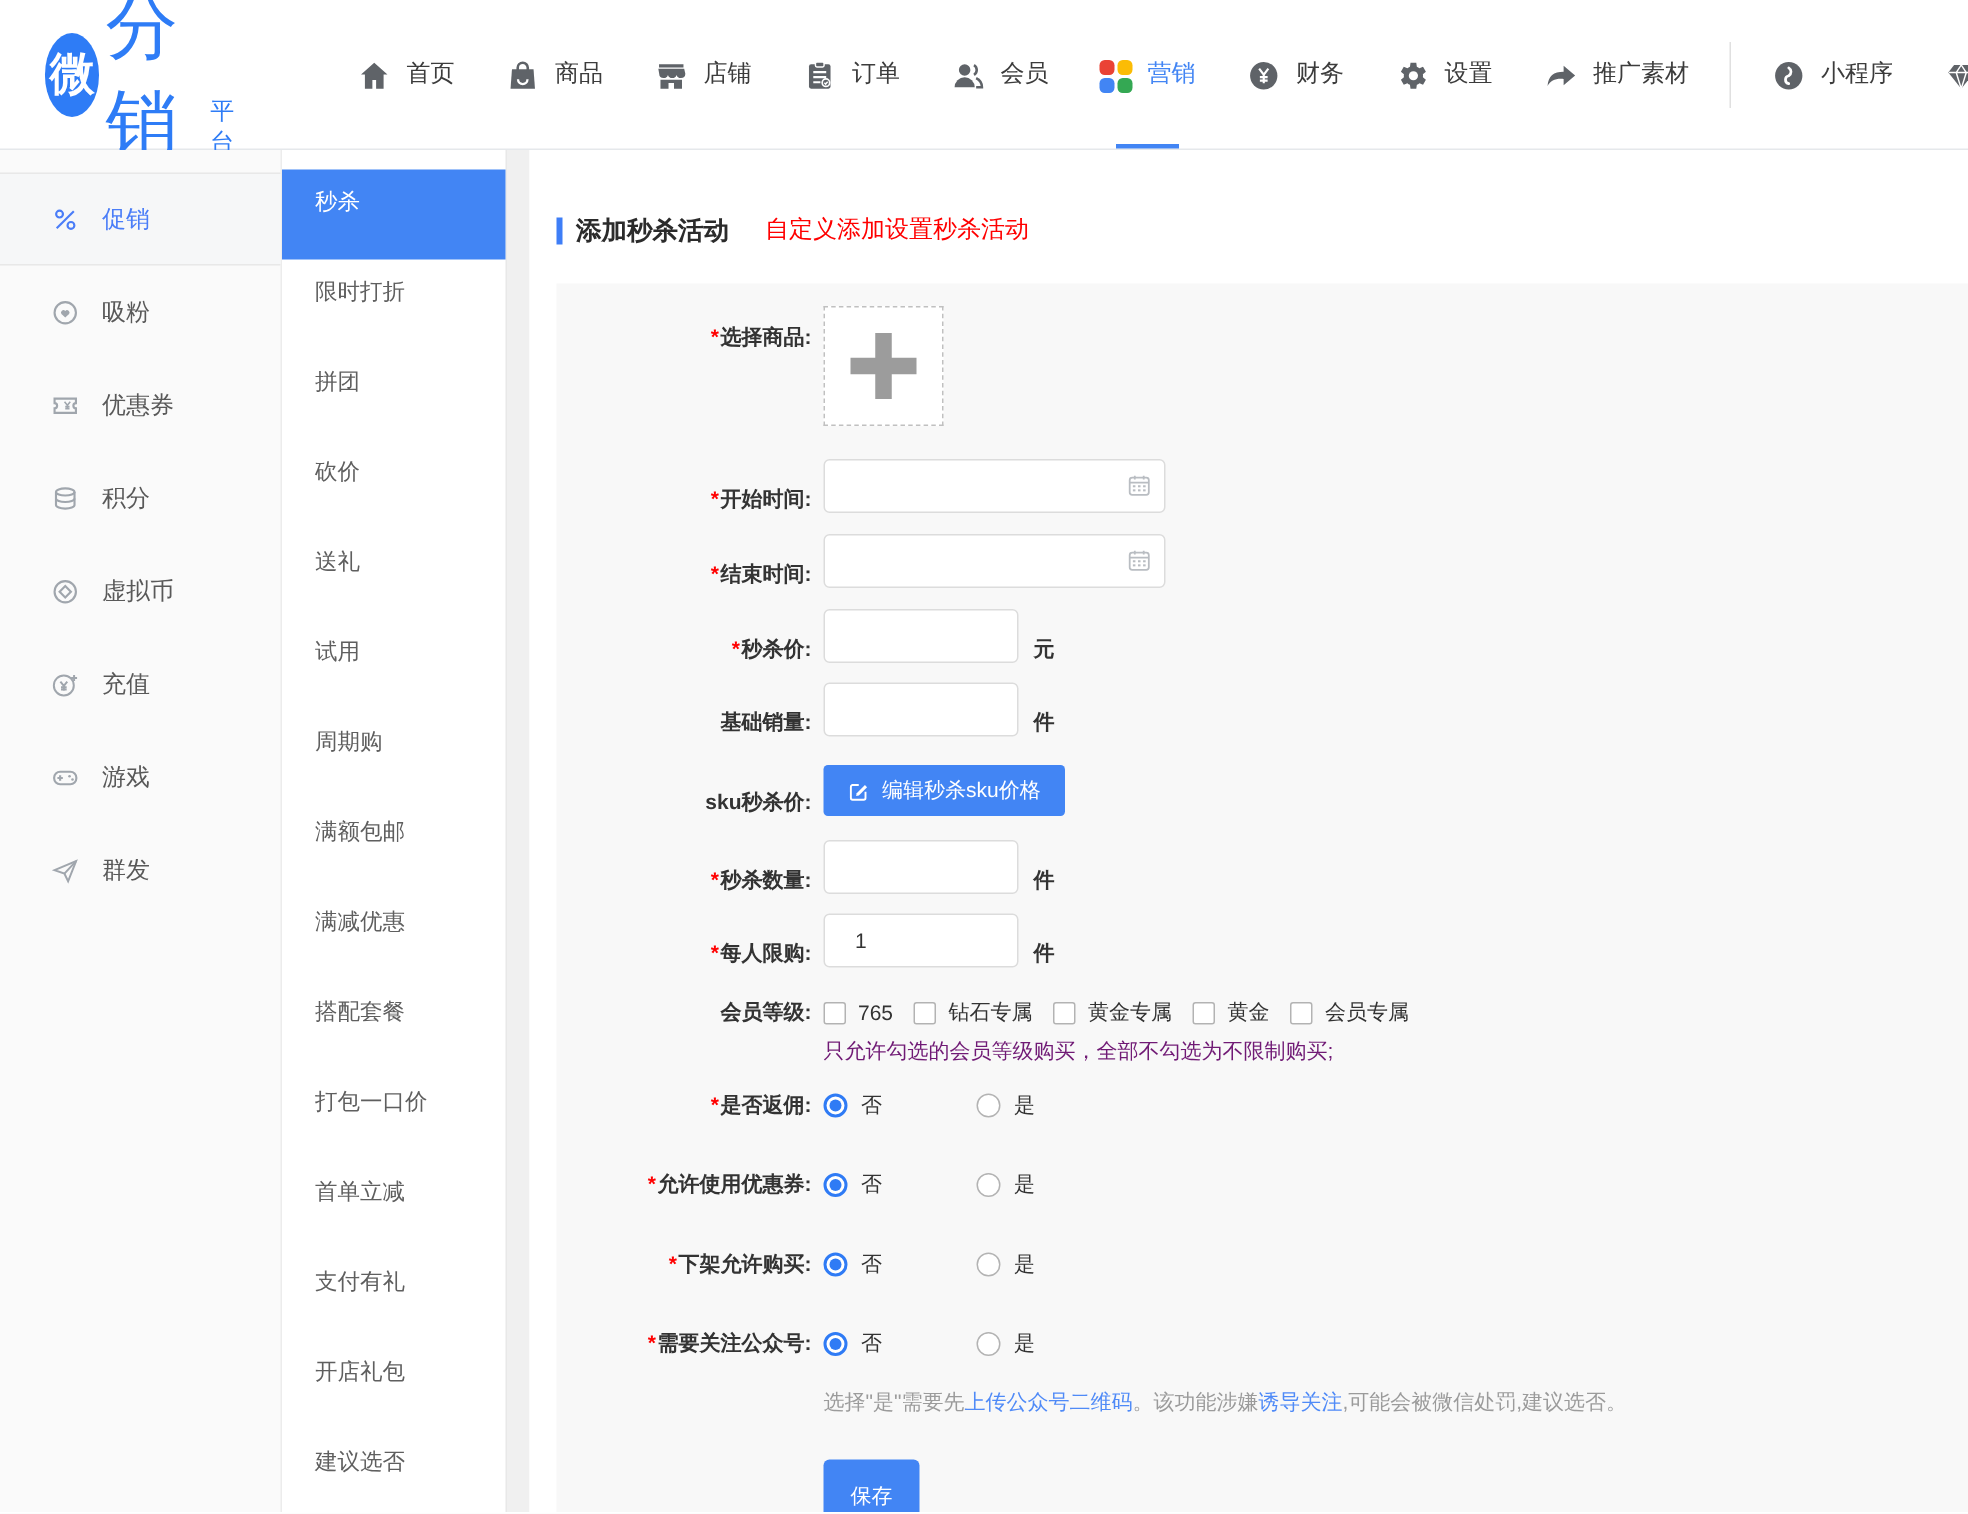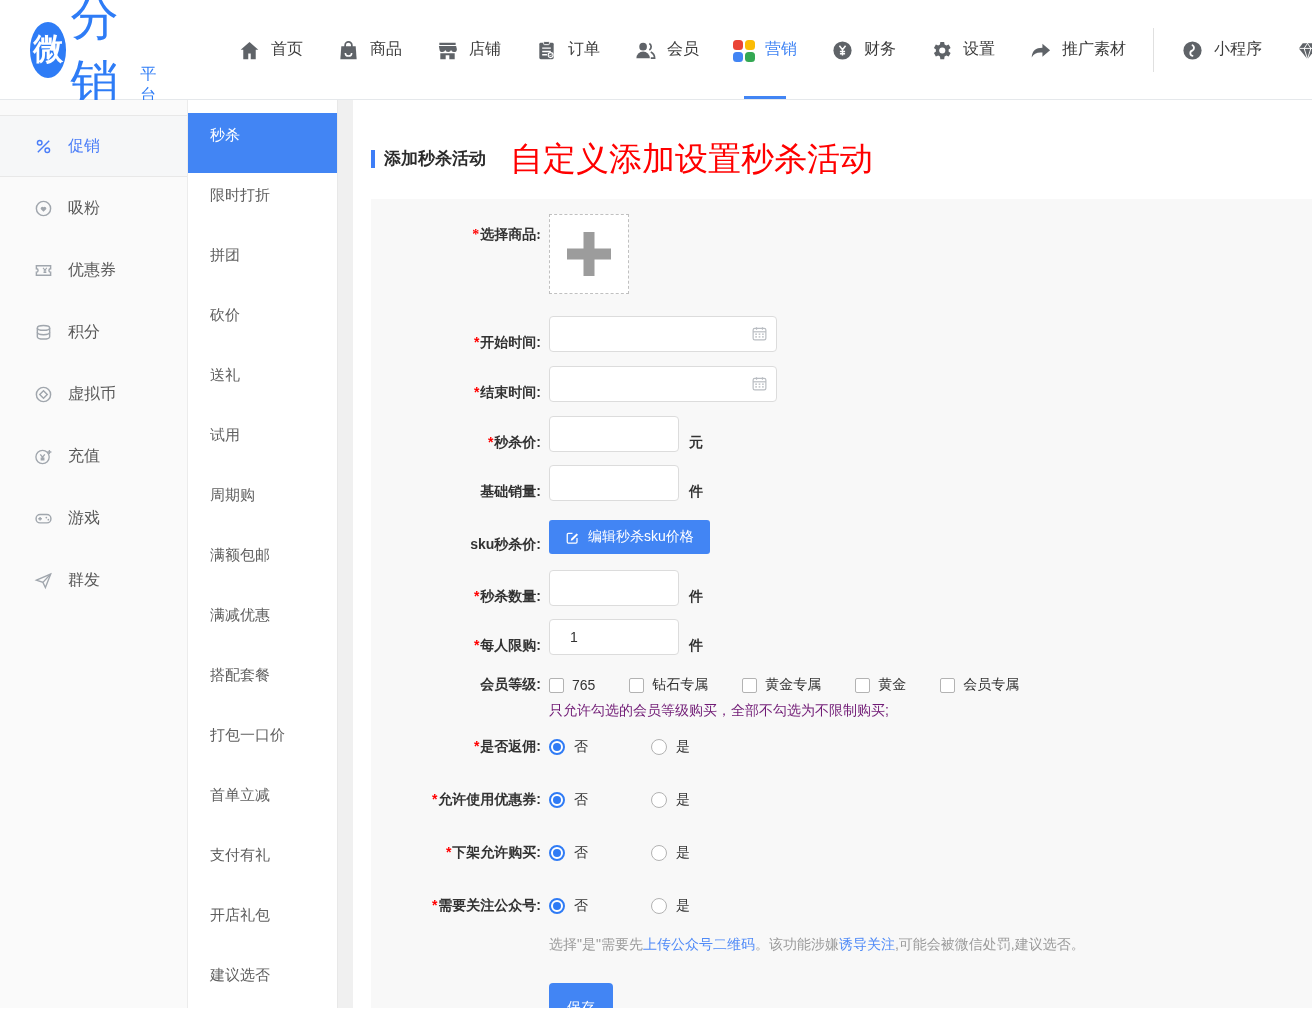--- a/index.html
+++ b/index.html
@@ -43,30 +43,30 @@
   .sidebar2 { width:150px; background:#fff; border-right:1px solid #e8e8e8; padding-top:13px; flex-shrink:0; }
   .s2-item { height:60px; line-height:44px; padding-left:22px; font-size:15px; color:#5f5f5f; cursor:pointer; white-space:nowrap; }
   .s2-item.active { background:#4285f4; color:#fff; }
 
   .gutter { width:15px; background:#f0f0f0; flex-shrink:0; }
 
   .main { flex:1; display:flex; flex-direction:column; background:#fff; padding:42px 0 0 18px; overflow:hidden; }
   .title-row { display:flex; align-items:center; margin-bottom:24px; flex-shrink:0; }
   .title-bar { width:4px; height:18px; background:#3e7ef7; margin-right:9px; }
   .page-title { font-size:17px; font-weight:bold; color:#2b2b2b; margin:0; }
-  .page-note { font-size:33px; color:#ff0000; margin-left:24px; line-height:1; white-space:nowrap; }
+  .page-note { font-size:16px; color:#ff0000; margin-left:24px; line-height:1; white-space:nowrap; }
 
   .form-panel { flex:1; background:#f8f8f8; padding-top:15px; }
 
   .form-row { display:flex; align-items:flex-end; margin-bottom:14px; }
   .form-label { width:170px; flex-shrink:0; text-align:right; font-size:14px; font-weight:bold; color:#333; }
   .req { color:#ff0000; margin-right:1px; }
 
   .row-product { align-items:flex-start; margin-bottom:22px; }
-  .row-product .form-label { padding-top:12px;font-family:Liberation Serif, serif; }
+  .row-product .form-label { padding-top:12px; }
   .upload-box { width:80px; height:80px; background:#fff; border:1px dashed #c0c0c0; margin-left:8px;
     display:flex; align-items:center; justify-content:center; cursor:pointer; }
   .plus { position:relative; width:44px; height:44px; }
   .plus::before { content:""; position:absolute; left:0; top:50%; transform:translateY(-50%); width:44px; height:11px; background:#9c9c9c; }
   .plus::after  { content:""; position:absolute; top:0; left:50%; transform:translateX(-50%); width:11px; height:44px; background:#9c9c9c; }
 
   .text-input { height:36px; border:1px solid #dcdcdc; border-radius:4px; background:#fff;
     font-size:14px; padding:0 10px; outline:none; color:#333; font-family:inherit; }
   .dt-wrap { position:relative; width:228px; margin-left:8px; }
   .dt-wrap input { width:100%; padding-right:34px; }
@@ -76,21 +76,21 @@
 
   .row-price { margin-bottom:13px; }
   .row-base { margin-bottom:19px; }
   .sku-btn { margin-left:8px; display:inline-flex; align-items:center; gap:8px; height:34px; padding:0 16px;
     background:#4285f4; color:#fff; border:none; border-radius:3px; font-size:14px; cursor:pointer; font-family:inherit; }
   .row-sku { margin-bottom:16px; }
   .row-qty { margin-bottom:13px; }
   .row-limit { margin-bottom:21px; }
 
   .row-member { margin-bottom:8px; }
-  .cb-group { margin-left:8px; display:flex; align-items:center; gap:34px; }
+  .cb-group { margin-left:8px; display:flex; align-items:center; gap:14px; }
   .cb-item { display:flex; align-items:center; gap:8px; font-size:14px; color:#333; cursor:pointer; }
   .cb { width:15px; height:15px; border:1px solid #b3b3b3; border-radius:2px; background:#fff; flex-shrink:0; }
 
   .hint-row { margin-bottom:18px; }
   .hint-text { margin-left:8px; font-size:14px; color:#701a75; }
 
   .radio-row { margin-bottom:35px; }
   .radio-group { display:flex; align-items:center; margin-left:8px; }
   .radio-opt { display:flex; align-items:center; gap:9px; font-size:14px; color:#333; cursor:pointer; }
   .radio-opt.second { margin-left:63px; }

